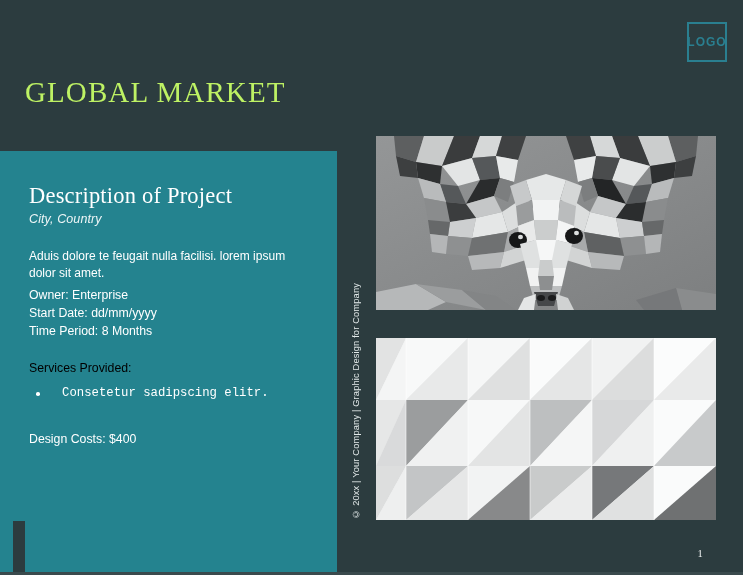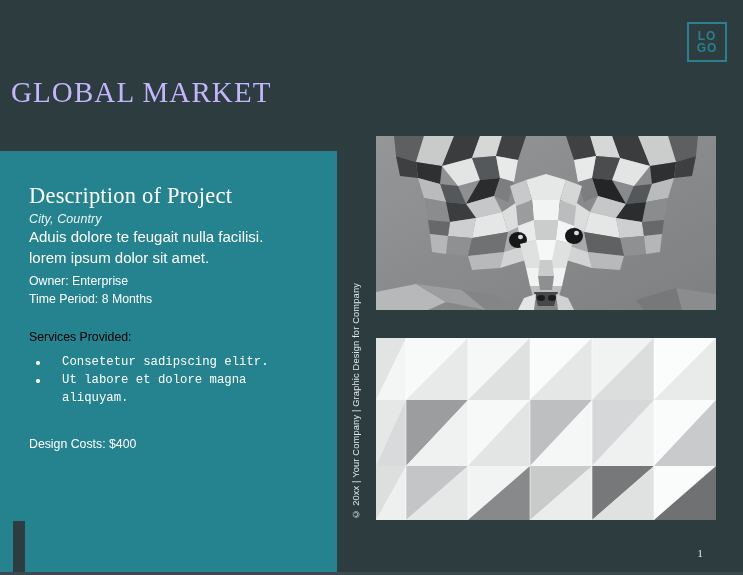--- a/index.html
+++ b/index.html
@@ -21,39 +21,39 @@
 
   
   .logo-box {
     position: absolute;
     left: 687px;
     top: 22px;
     width: 40px;
     height: 40px;
     border: 2px solid #2a7f90;
     display: flex;
-    flex-direction: column;
+    flex-direction: row;
     align-items: center;
     justify-content: center;
     line-height: 1;
   }
   .logo-line {
     color: #2a7f90;
     font-size: 12px;
     font-weight: bold;
     letter-spacing: 1px;
     font-family: "Liberation Sans", sans-serif;
   }
 
   
   .page-title {
     position: absolute;
-    left: 11px;
+    left: 25px;
     top: 76px;
-    color: #c4b5fd;
+    color: #bef264;
     font-family: "Liberation Serif", serif;
     font-size: 29px;
     letter-spacing: 1.1px;
     font-weight: normal;
   }
 
   
   .info-panel {
     position: absolute;
     left: 0;
@@ -75,21 +75,22 @@
   }
   .panel-subheading {
     font-size: 12.5px;
     color: #eef6f7;
     margin-top: 3px;
     letter-spacing: 0.1px;
     font-style: italic;
   }
 
   .para-block {
-    font-size: 15px;
+    margin-top: 22px;
+    font-size: 12px;
     line-height: 1.42;
     color: #ffffff;
     max-width: 258px;
   }
 
   .facts-block {
     margin-top: 5px;
     font-size: 12.3px;
     line-height: 1.45;
     color: #ffffff;
@@ -217,32 +218,29 @@
   <div class="page-title">GLOBAL MARKET</div>
 
   <div class="info-panel">
     <div class="panel-heading">Description of Project</div>
     <div class="panel-subheading">City, Country</div>
 
     <div class="para-block">Aduis dolore te feugait nulla facilisi. lorem ipsum dolor sit amet.</div>
 
     <div class="facts-block">
       <div>Owner: Enterprise</div>
+      <div>Start Date: dd/mm/yyyy</div>
       <div>Time Period: 8 Months</div>
     </div>
 
     <div class="services-label">Services Provided:</div>
     <ul class="services-list">
       <li>
         <span class="bullet-dot"></span>
         <span>Consetetur sadipscing elitr.</span>
-      </li>
-      <li>
-        <span class="bullet-dot"></span>
-        <span>Ut labore et dolore magna aliquyam.</span>
       </li>
     </ul>
 
     <div class="costs-block">
       <div>Design Costs: $400</div>
     </div>
   </div>
 
   <div class="accent-bar"></div>
 

